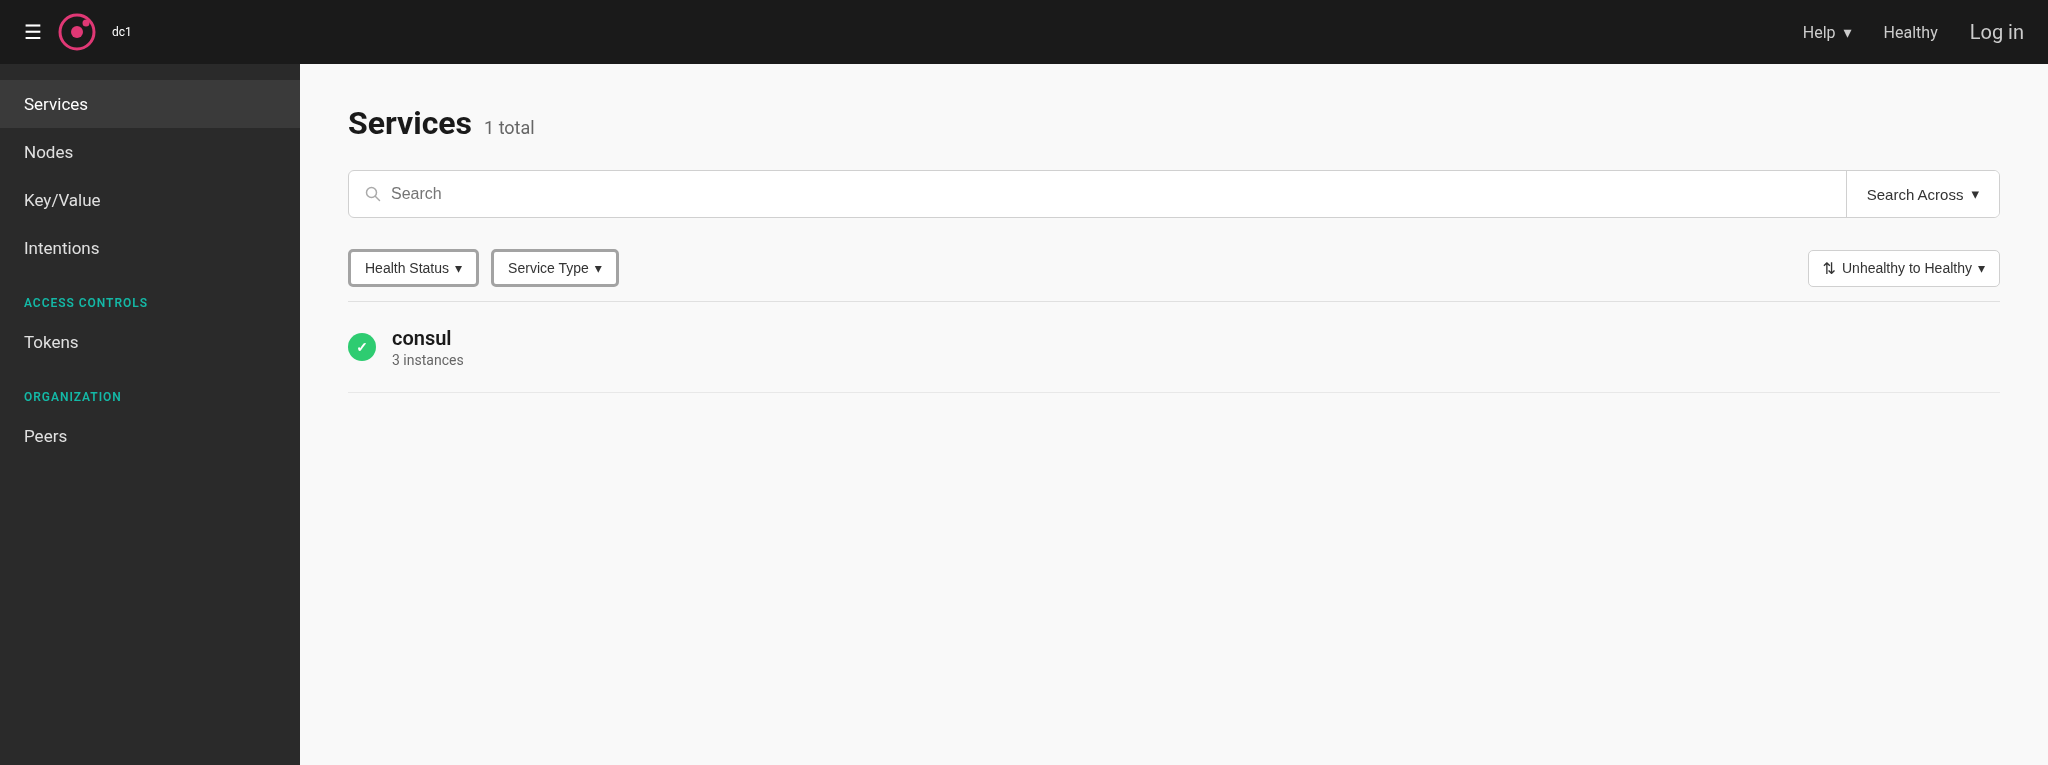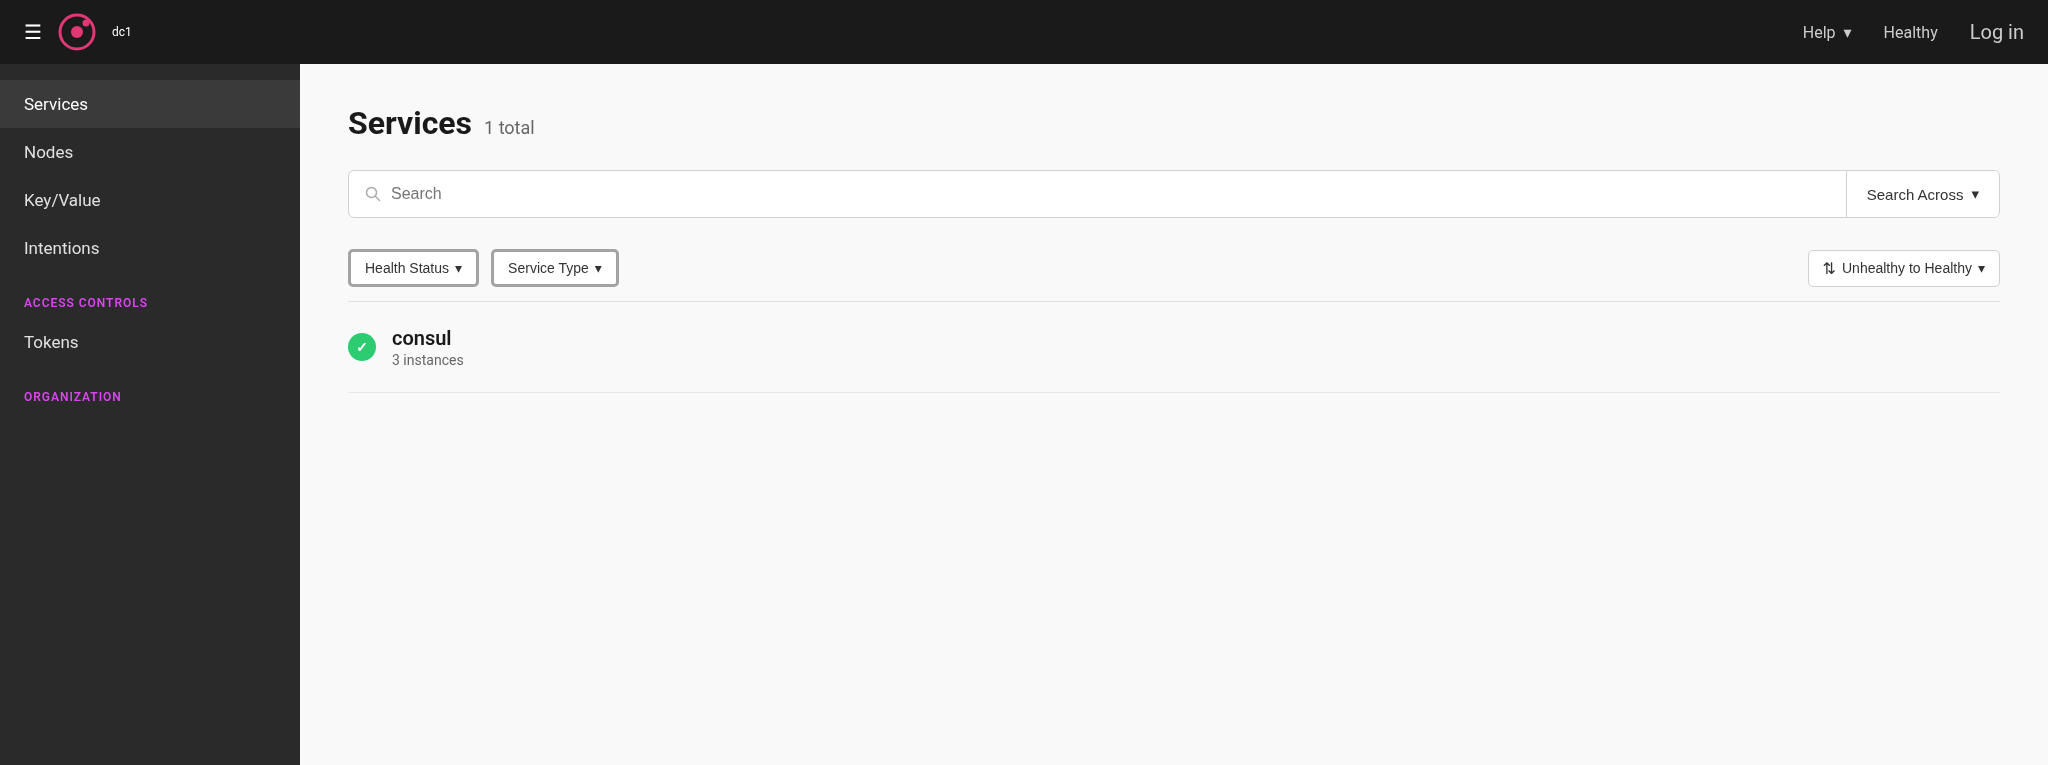--- a/index.html
+++ b/index.html
@@ -42,21 +42,21 @@
       font-size: 17px;
       cursor: pointer;
       font-weight: 400;
     }
     .sidebar-item.active {
       background: #3a3a3a;
       color: #fff;
     }
     .sidebar-section-label {
       padding: 24px 24px 8px;
-      color: #d946ef;
+      color: #14b8a6;
       font-size: 12px;
       font-weight: 600;
       letter-spacing: 0.08em;
       text-transform: uppercase;
     }
 
     
     .main-content {
       flex: 1;
       background: #f9f9f9;
@@ -234,20 +234,23 @@
     <div class="sidebar-item">
       <span>Intentions</span>
     </div>
 
     <div class="sidebar-section-label">ACCESS CONTROLS</div>
     <div class="sidebar-item">
       <span>Tokens</span>
     </div>
 
     <div class="sidebar-section-label">ORGANIZATION</div>
+    <div class="sidebar-item">
+      <span>Peers</span>
+    </div>
   </aside>
 
   <main class="main-content">
 
     <div class="page-title-row">
       <h1 class="page-title">Services</h1>
       <span class="page-total">1 total</span>
     </div>
 
     <div class="search-row">

